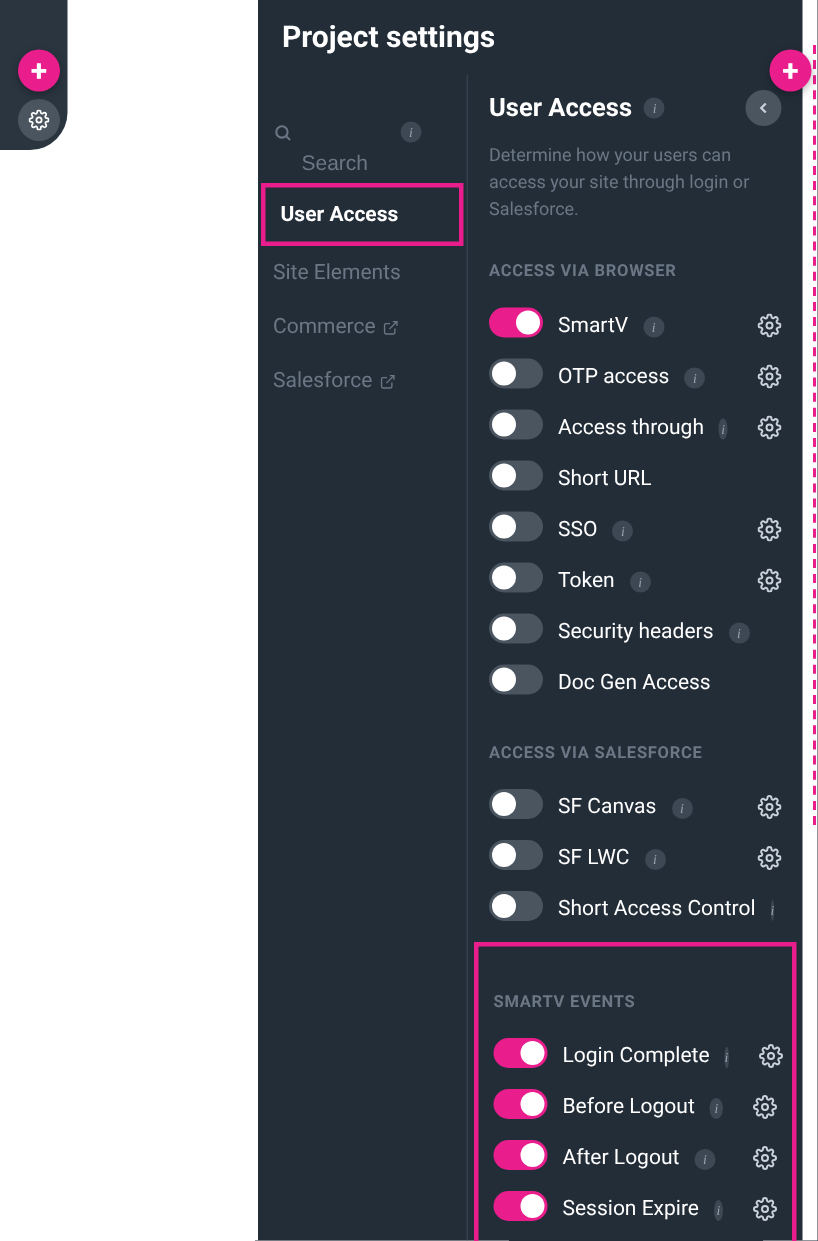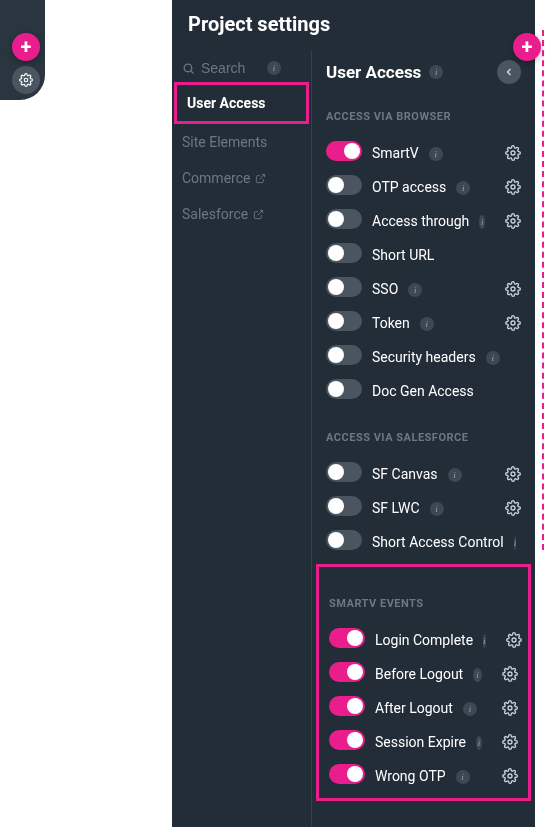--- a/index.html
+++ b/index.html
@@ -93,20 +93,21 @@
       color: #6b7785;
       font-size: 14px;
     }
     .search-input {
       background: transparent;
       border: none;
       outline: none;
       color: #6b7785;
       font-size: 14px;
       width: 60px;
+      margin-top: 40px;
     }
     .search-input::placeholder { color: #6b7785; }
     .info-dot {
       width: 14px;
       height: 14px;
       border-radius: 50%;
       background: #3d4854;
       color: #9aa5b0;
       font-size: 9px;
       display: inline-flex;
@@ -307,20 +308,21 @@
         <div class="content-title-wrap">
           <span class="content-title">User Access</span>
           <span class="info-dot">i</span>
         </div>
         <div class="collapse-btn">
           <svg width="12" height="12" viewBox="0 0 24 24" fill="none" stroke="currentColor" stroke-width="3">
               <polyline points="15 18 9 12 15 6"></polyline>
             </svg>
         </div>
       </div>
+      <div class="content-desc">Determine how your users can access your site through login or Salesforce.</div>
       <div id="sections">
           <div>
             <div class="section-label">ACCESS VIA BROWSER</div>
             <div class="toggle-row">
               <div class="toggle on">
                 <div class="knob"></div>
               </div>
               <span class="toggle-label">SmartV</span>
               <span class="info-dot">i</span>
               <span class="spacer"></span>

